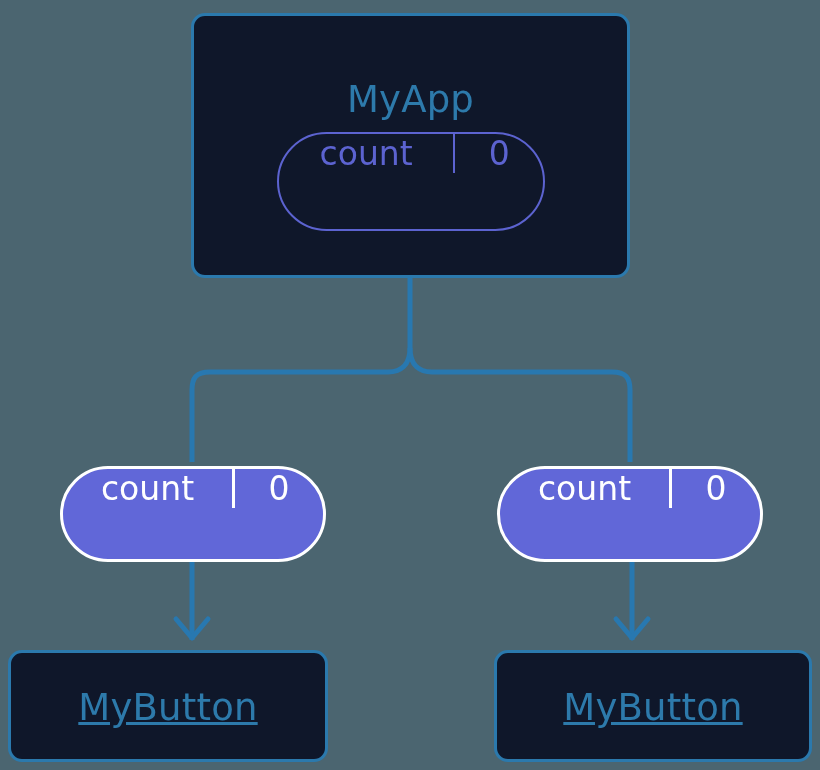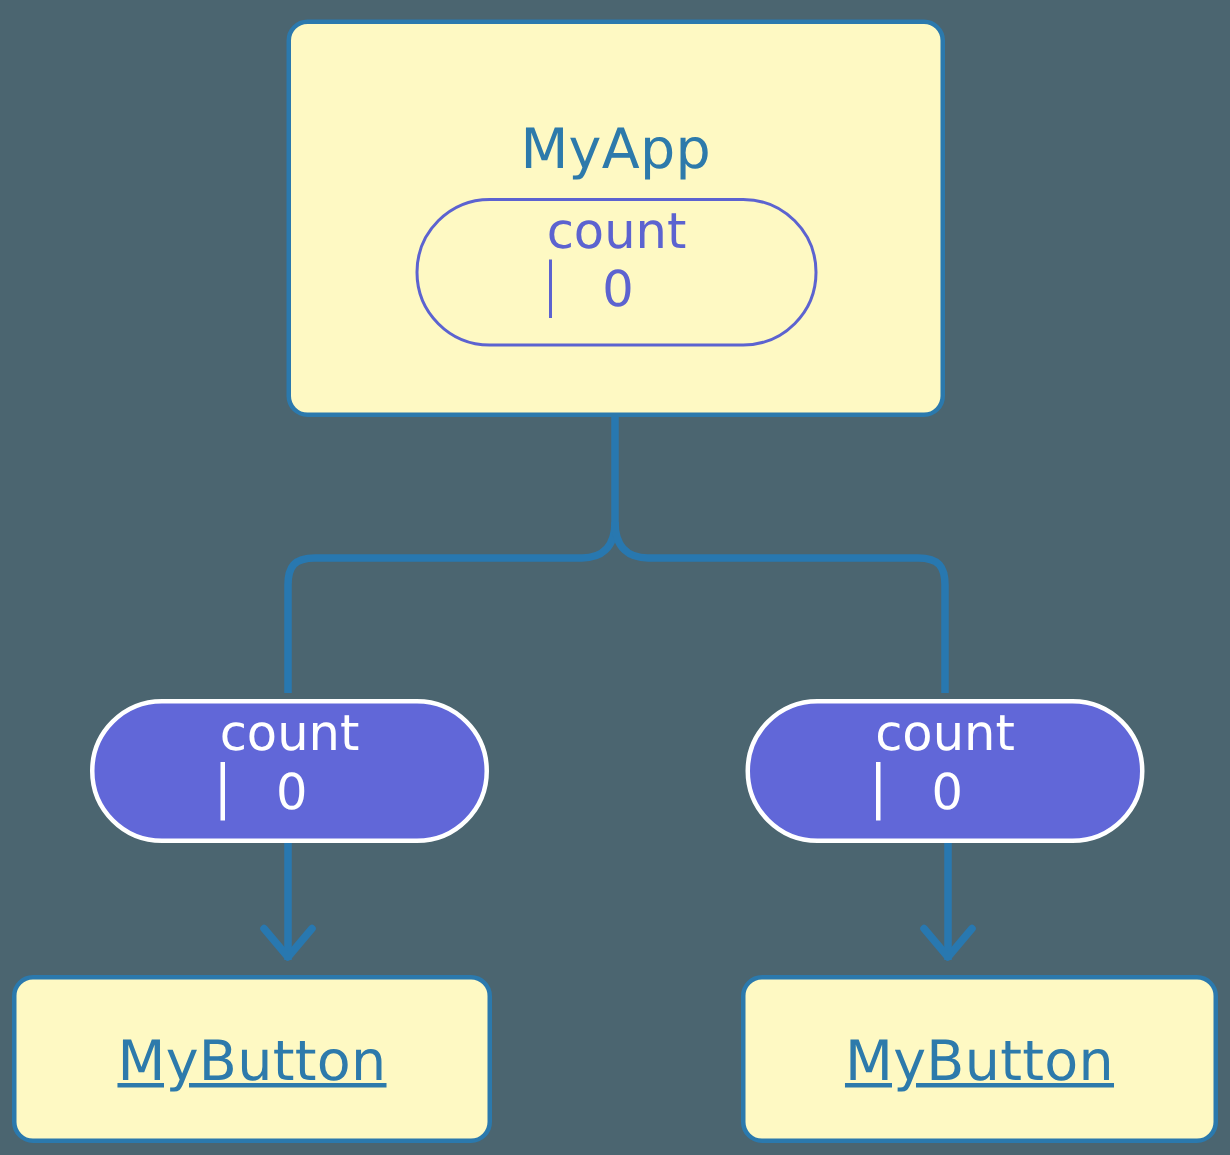--- a/index.html
+++ b/index.html
@@ -23,21 +23,21 @@
     position: absolute;
     left: 0;
     top: 0;
     width: 820px;
     height: 770px;
     pointer-events: none;
   }
   
   .component-box {
     position: absolute;
-    background: #fef9c3;
+    background: #0f172a;
     border: 3px solid #2b79ad;
     border-radius: 14px;
     box-sizing: border-box;
   }
   .component-title {
     position: absolute;
     left: 0;
     right: 0;
     text-align: center;
     color: #2d7aab;
@@ -68,25 +68,24 @@
     height: 112px;
   }
   .mybutton-title {
     top: 33px;
     text-decoration: underline;
   }
   
   .state-pill {
     position: absolute;
     display: flex;
-    align-items: center;
+    align-items: flex-start;
     box-sizing: border-box;
     border-radius: 999px;
     overflow: hidden;
-    flex-direction: column;
   }
   .pill-key, .pill-value {
     display: flex;
     align-items: center;
     justify-content: center;
     font-size: 33px;
     font-weight: 400;
     white-space: nowrap;
     box-sizing: border-box;
   }

